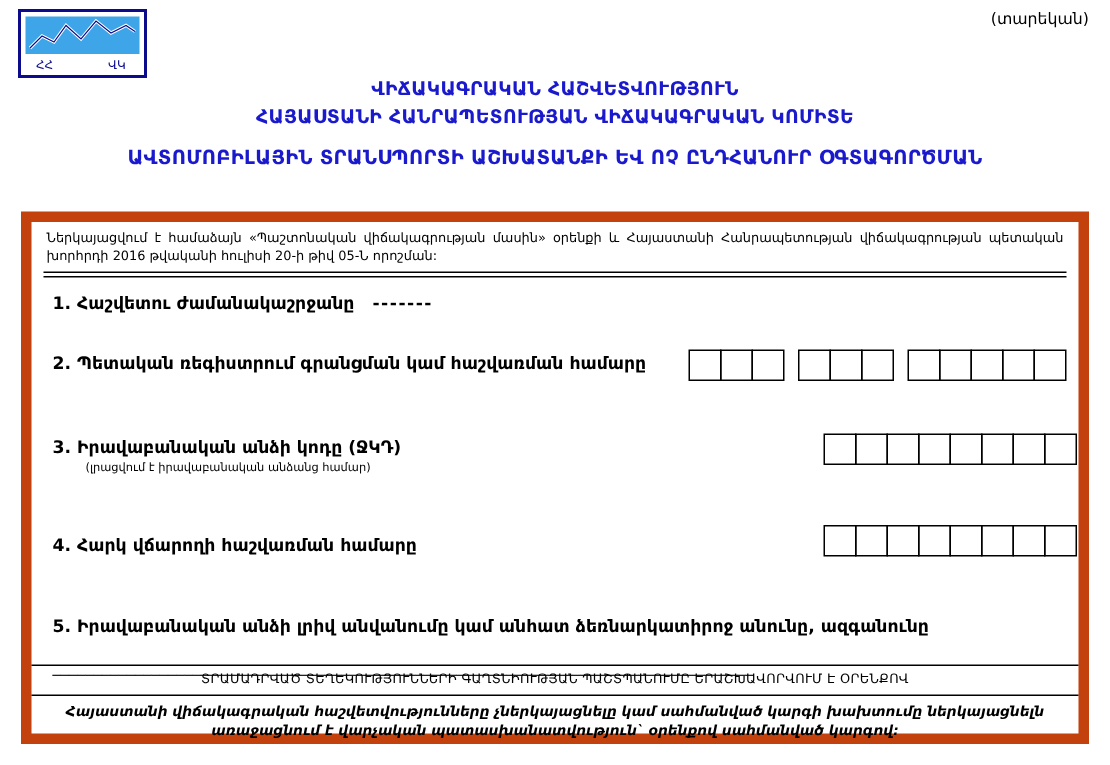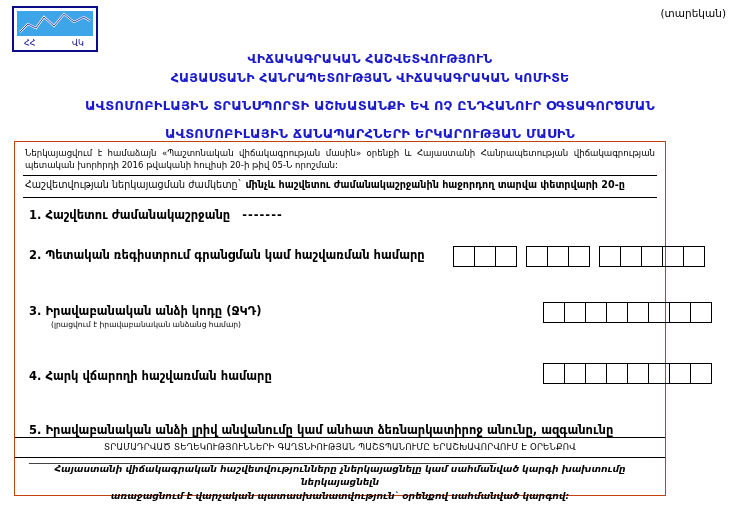--- a/index.html
+++ b/index.html
@@ -74,23 +74,23 @@
     letter-spacing: 0.2px;
     line-height: 1.55;
     margin-top: 8px;
   }
 
   
   .box {
     position: absolute;
     left: 14px;
     top: 141px;
-    width: 652px;
+    width: 712px;
     height: 355px;
-    border: 1px solid #c2410c;
+    border: 7px solid #c2410c;
     box-sizing: border-box;
     padding: 6px 8px 0 8px;
   }
 
   .note {
     font-size: 8.6px;
     line-height: 1.35;
     text-align: justify;
     padding: 0 2px;
   }
@@ -213,32 +213,27 @@
 
     <div class="form-no">
       <div class="sub">(տարեկան)</div>
     </div>
   </div>
 
   <div class="titles">
     <div class="title-1">ՎԻՃԱԿԱԳՐԱԿԱՆ ՀԱՇՎԵՏՎՈՒԹՅՈՒՆ</div>
     <div class="title-1">ՀԱՅԱՍՏԱՆԻ ՀԱՆՐԱՊԵՏՈՒԹՅԱՆ ՎԻՃԱԿԱԳՐԱԿԱՆ ԿՈՄԻՏԵ</div>
     <div class="title-2">ԱՎՏՈՄՈԲԻԼԱՅԻՆ ՏՐԱՆՍՊՈՐՏԻ ԱՇԽԱՏԱՆՔԻ ԵՎ ՈՉ ԸՆԴՀԱՆՈՒՐ ՕԳՏԱԳՈՐԾՄԱՆ</div>
-    <div class="title-2">ԱՎՏՈՄՈԲԻԼԱՅԻՆ ՃԱՆԱՊԱՐՀՆԵՐԻ ԵՐԿԱՐՈՒԹՅԱՆ ՄԱՍԻՆ</div>
   </div>
 
   <div class="box">
 
     <div class="note">Ներկայացվում է համաձայն «Պաշտոնական վիճակագրության մասին» օրենքի և Հայաստանի Հանրապետության վիճակագրության պետական խորհրդի 2016 թվականի հուլիսի 20-ի թիվ 05-Ն որոշման:</div>
     <hr class="hr-full">
 
-    <div class="deadline">
-      <span>Հաշվետվության ներկայացման ժամկետը`</span>
-      <b>մինչև հաշվետու ժամանակաշրջանին հաջորդող տարվա փետրվարի 20-ը</b>
-    </div>
     <hr class="hr-thin">
 
     <div class="rows">
 
       <div class="row" style="margin-top:10px;">
         <span class="label">1.</span>
         <span>Հաշվետու ժամանակաշրջանը</span>
         <span class="dashes">-------</span>
       </div>
 

